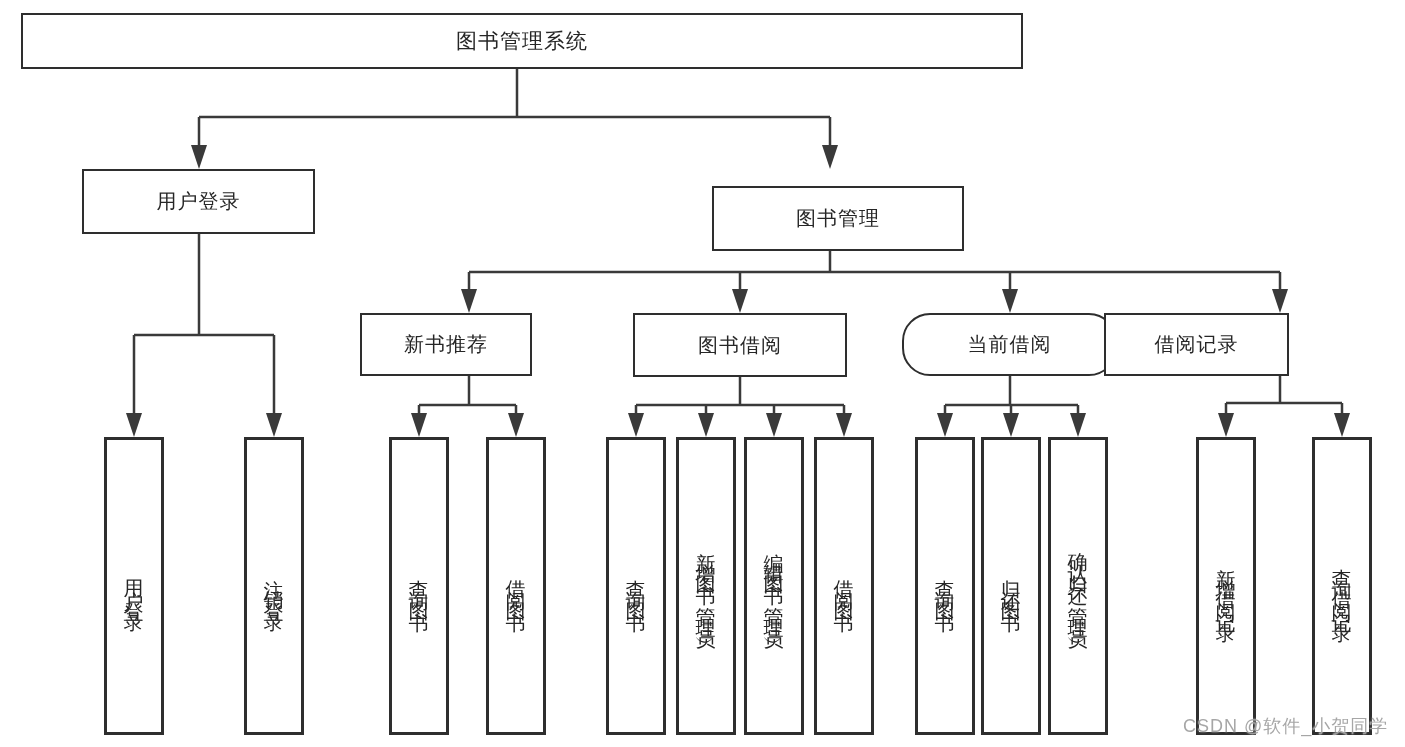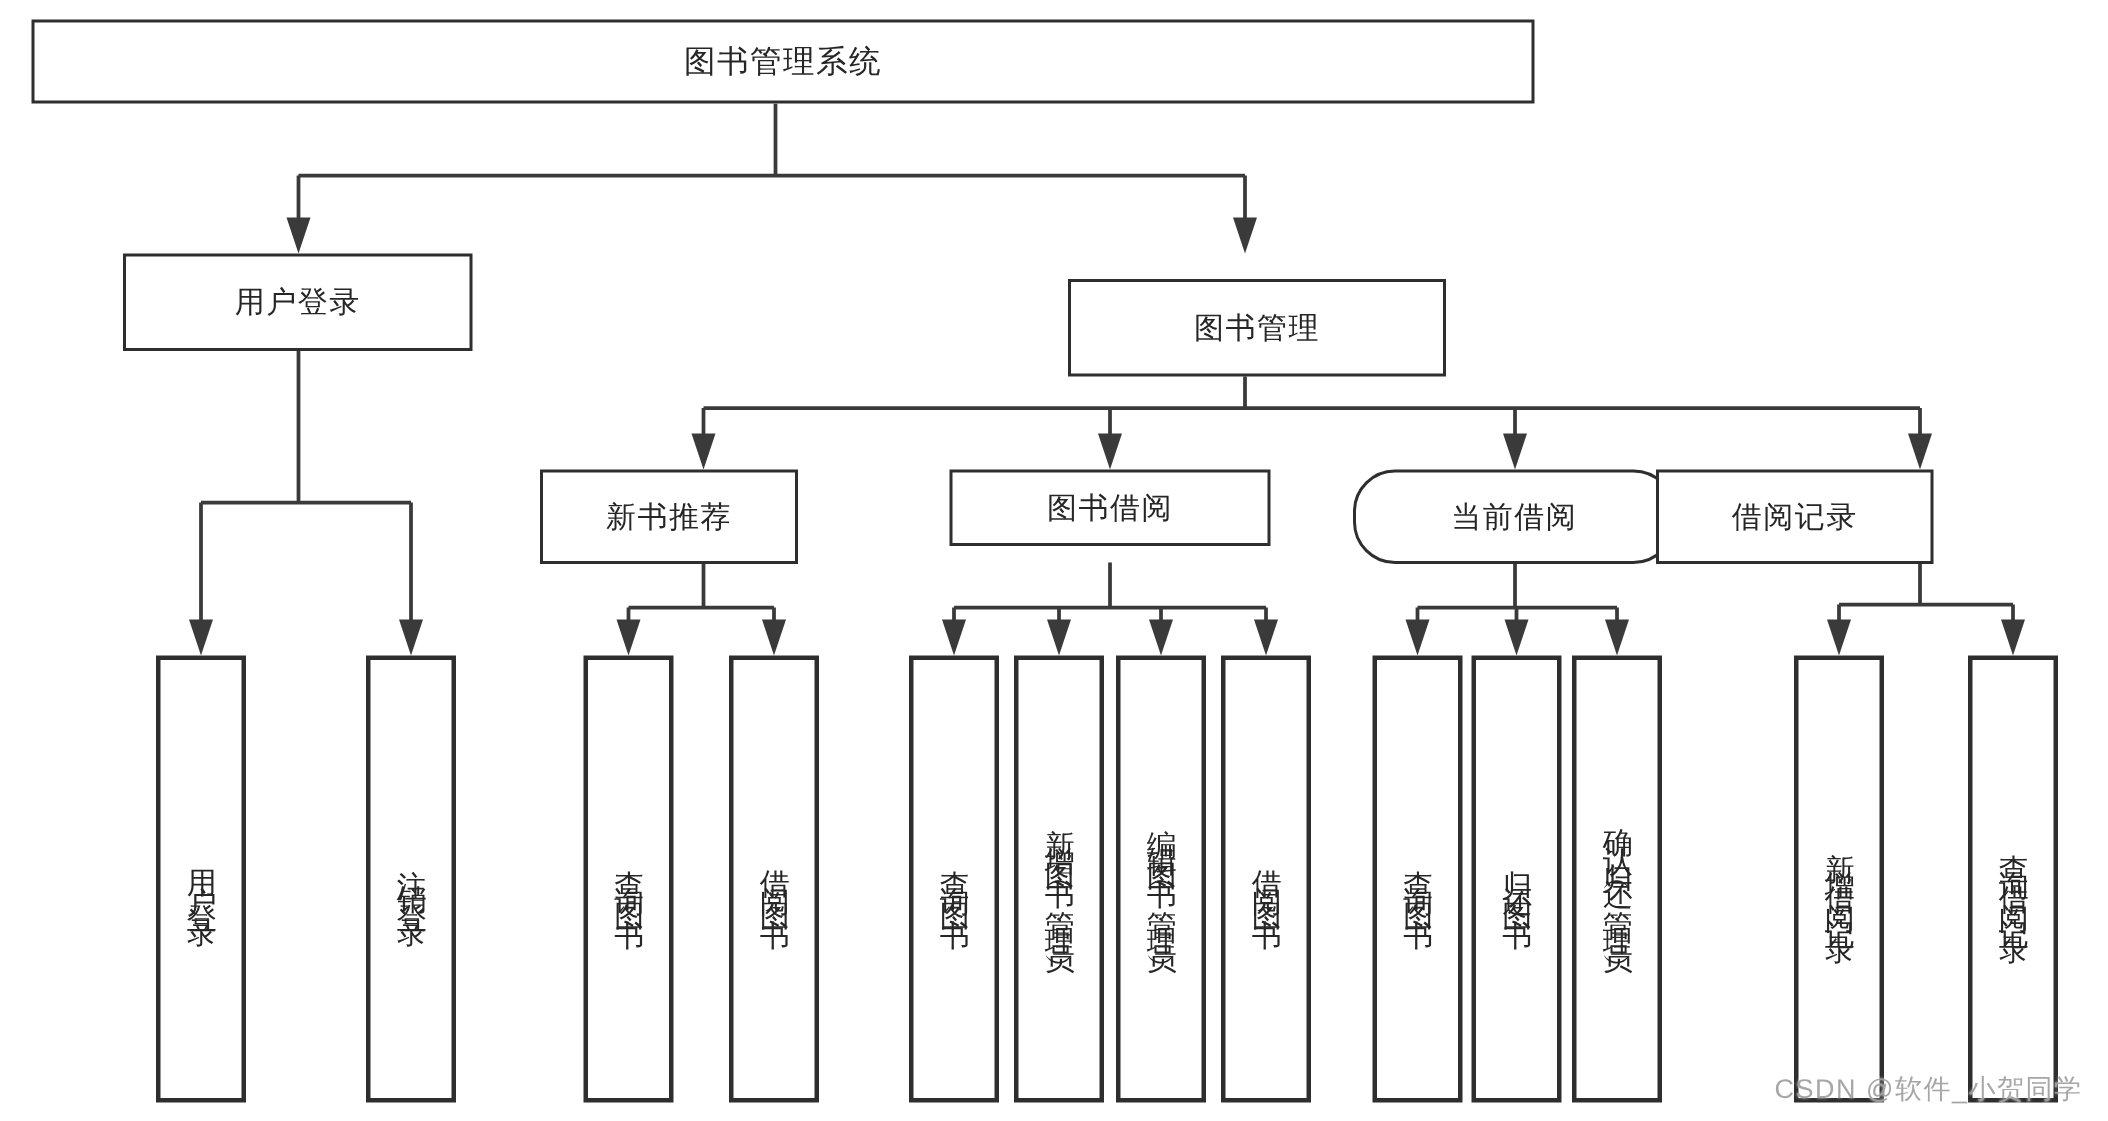--- a/index.html
+++ b/index.html
@@ -114,21 +114,21 @@
   <div class="box lvl-box" style="left:82px; top:169px; width:233px; height:65px;">
     <span>用户登录</span>
   </div>
   <div class="box lvl-box" style="left:712px; top:169px; width:252px; height:65px;margin-top:17px;">
     <span>图书管理</span>
   </div>
 
   <div class="box lvl-box" style="left:360px; top:313px; width:172px; height:63px;">
     <span>新书推荐</span>
   </div>
-  <div class="box lvl-box" style="left:633px; top:313px; width:214px; height:51px;">
+  <div class="box lvl-box" style="left:633px; top:313px; width:214px; height:64px;">
     <span>图书借阅</span>
   </div>
   <div class="box lvl-box" style="left:902px; top:313px; width:215px; height:63px;border-radius:28px;">
     <span>当前借阅</span>
   </div>
   <div class="box lvl-box" style="left:1104px; top:313px; width:185px; height:63px;text-align:right;">
     <span>借阅记录</span>
   </div>
 
   <div class="box leaf-box" style="left:104px; top:437px; width:60px; height:298px;">

